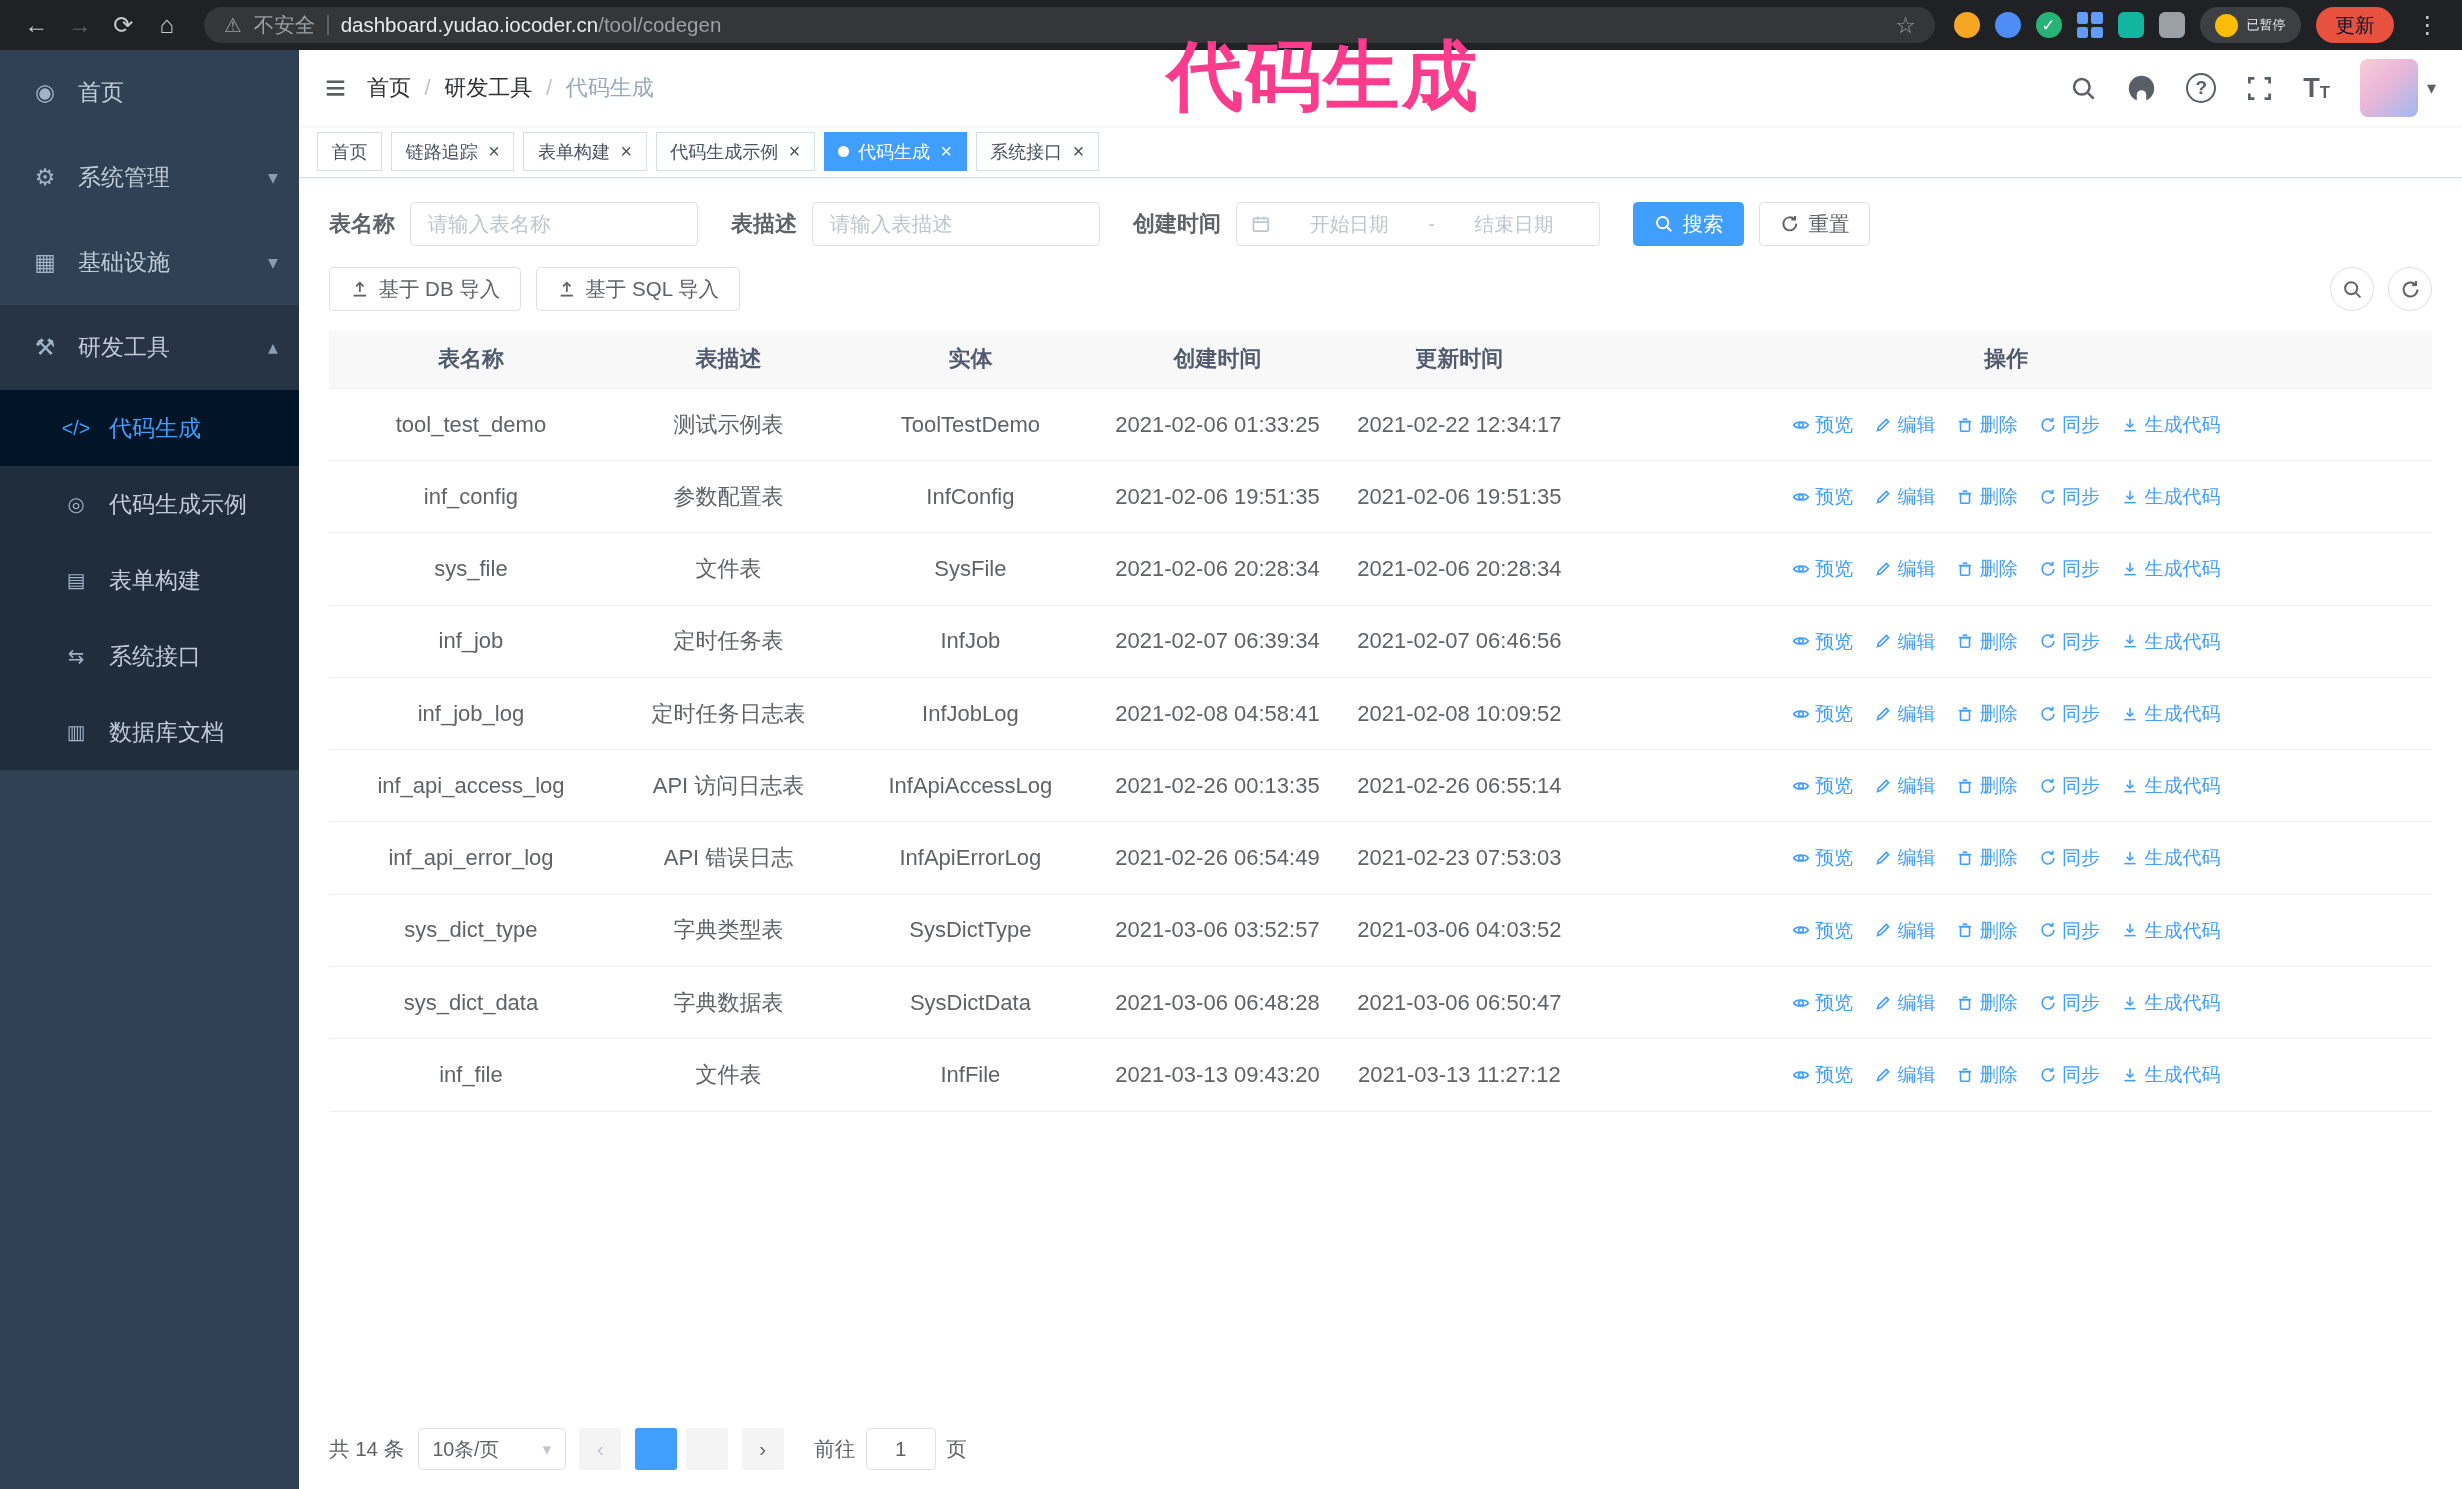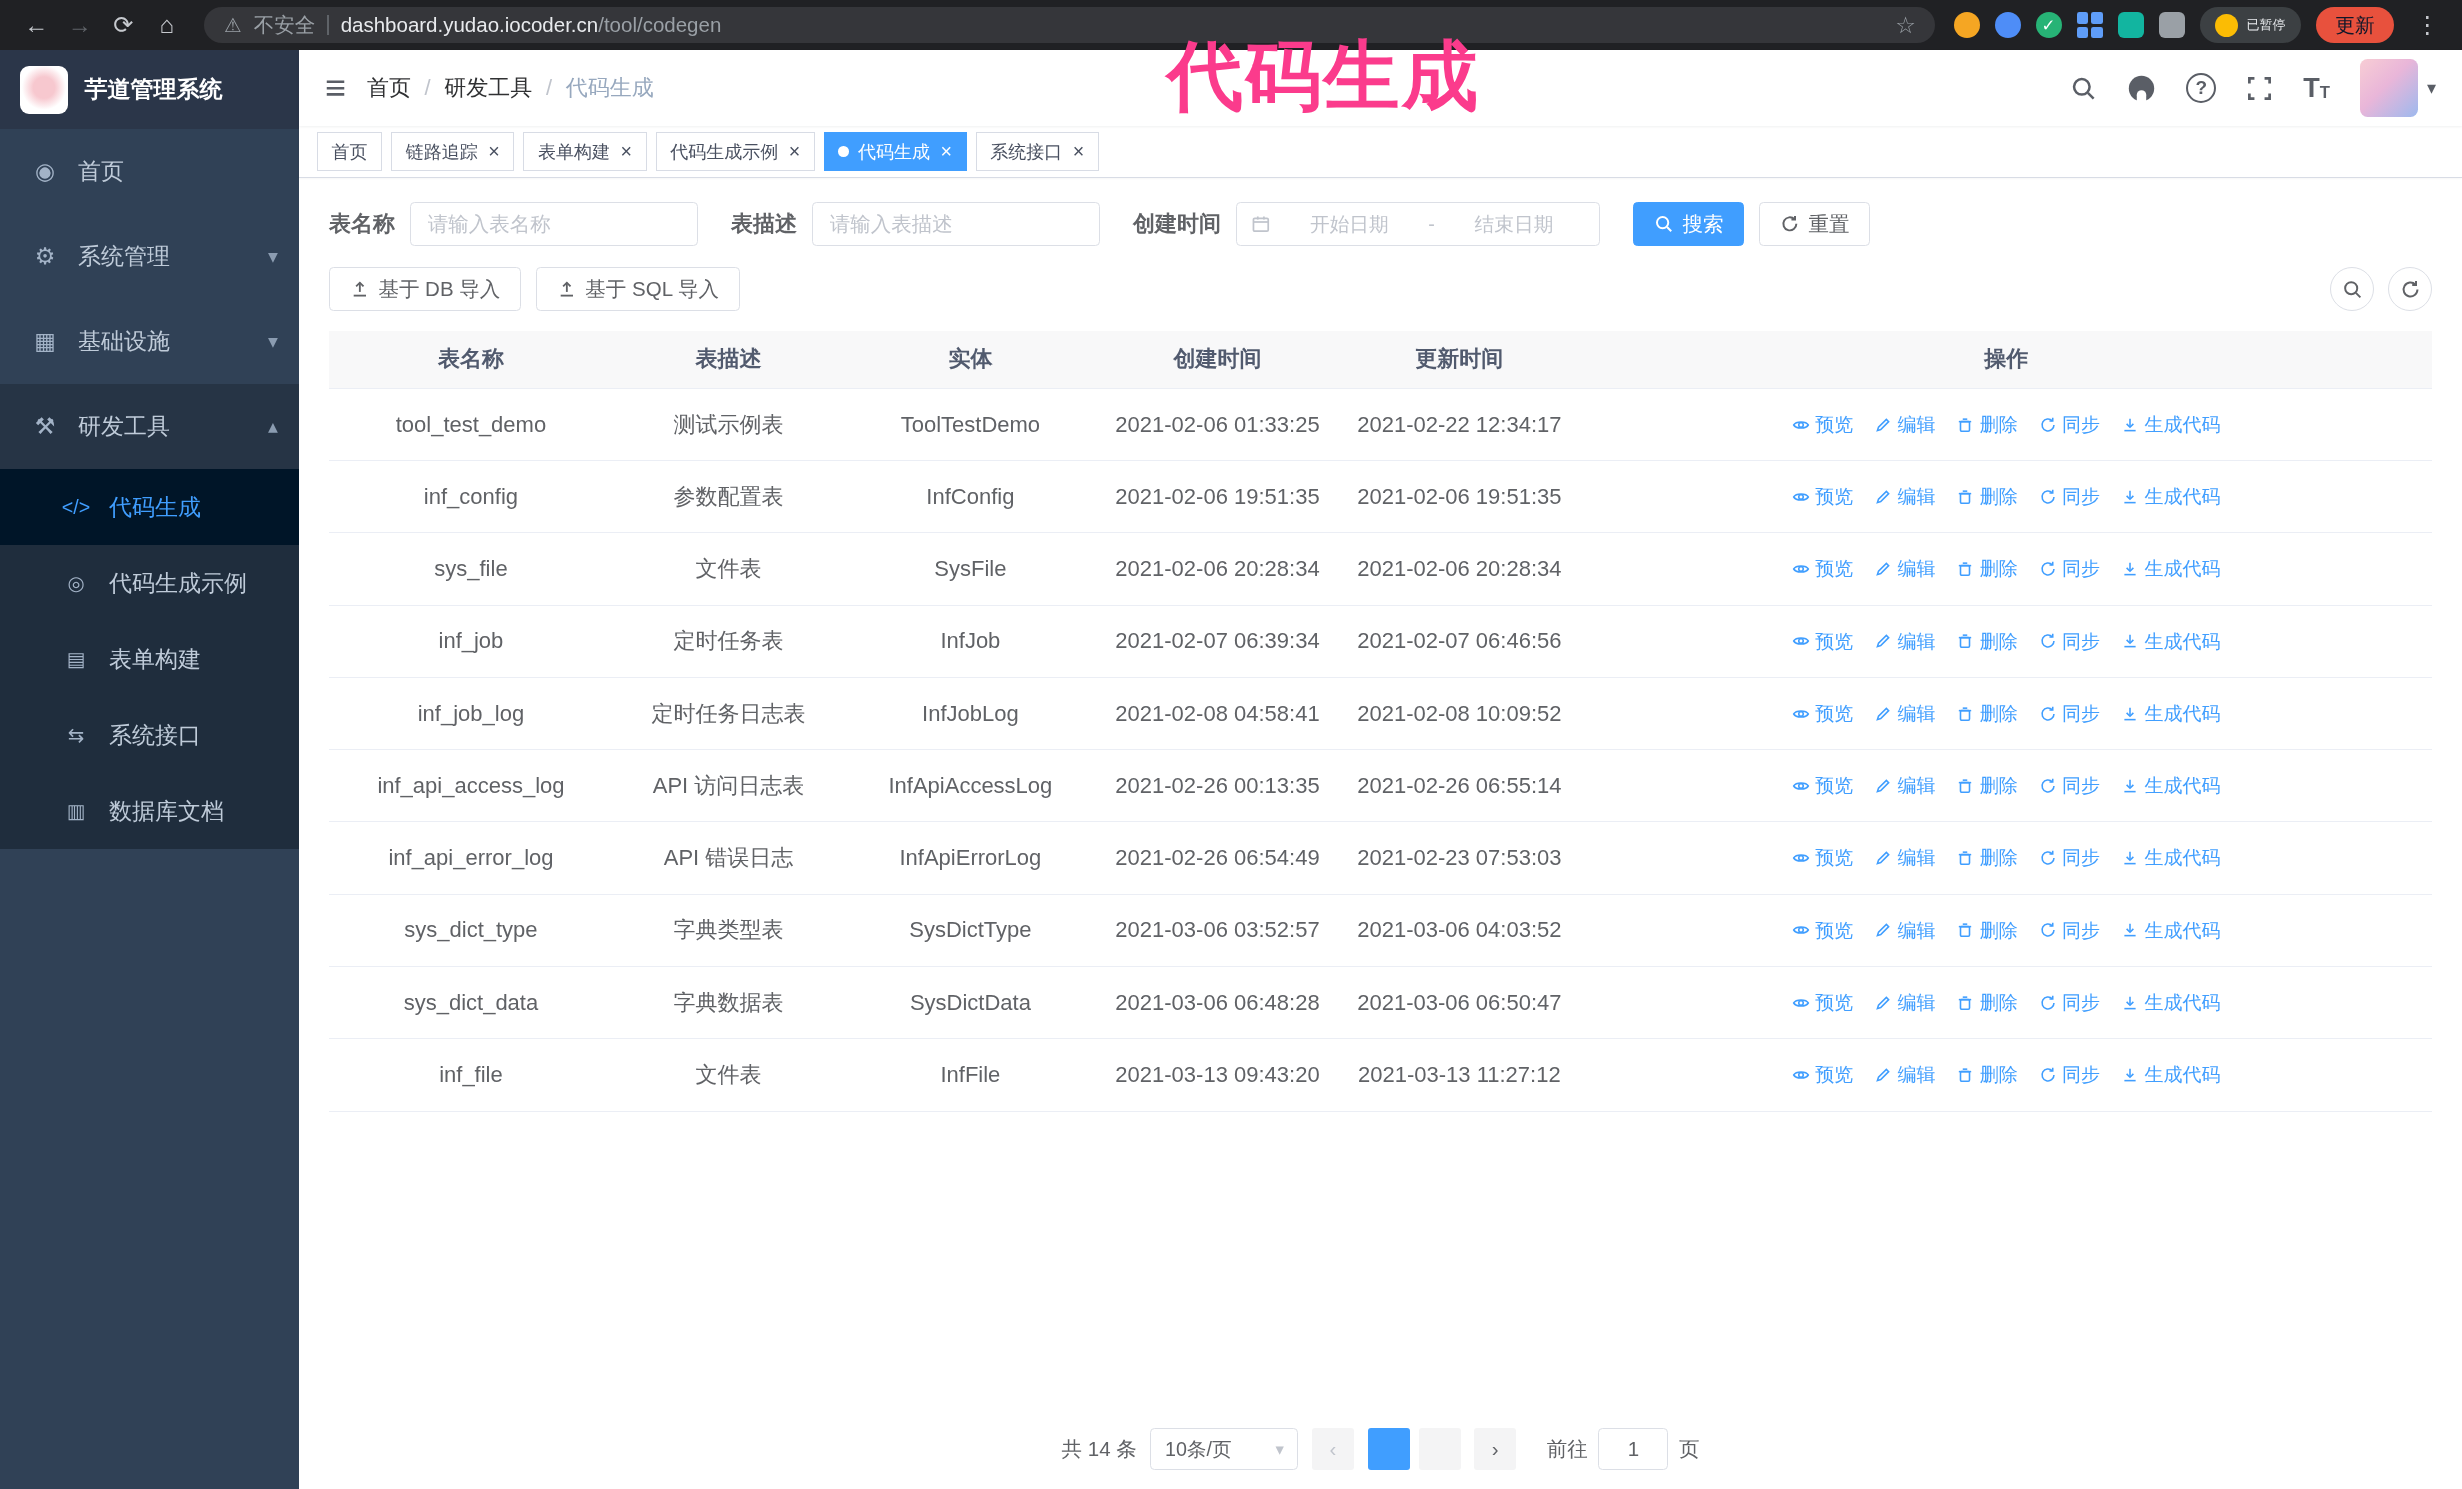--- a/index.html
+++ b/index.html
@@ -98,21 +98,21 @@
 
   
   table{width:100%;border-collapse:collapse;table-layout:fixed;}
   thead th{background:#f8f8f9;color:#515a6e;font-weight:700;font-size:22px;padding:13.6px 9px;border-bottom:0.8px solid #ebeef5;text-align:center;}
   tbody td{font-size:22px;color:#606266;padding:19.7px 12px;border-bottom:0.8px solid #ebeef5;text-align:center;word-break:break-all;line-height:1.45;vertical-align:middle;}
   .ops{display:flex;justify-content:center;align-items:center;gap:21px;white-space:nowrap;}
   .op-link{color:#409eff;font-size:19px;display:inline-flex;align-items:center;gap:5.3px;cursor:pointer;text-decoration:none;}
   .op-link svg{width:18px;height:18px;}
 
   
-  .pagination{display:flex;align-items:center;justify-content:center;gap:13.6px;margin-top:auto;padding-top:23px;font-size:20.5px;color:#606266;}
+  .pagination{display:flex;align-items:center;justify-content:flex-start;gap:13.6px;margin-top:auto;padding-top:23px;font-size:20.5px;color:#606266;}
   .page-size{width:148px;height:42px;border:0.8px solid #dcdfe6;border-radius:4.5px;display:flex;align-items:center;justify-content:space-between;padding:0 13.6px;font-size:19.7px;color:#606266;cursor:pointer;}
   .ps-caret{color:#c0c4cc;font-size:16.7px;}
   .page-list{display:flex;gap:9px;}
   .page-btn{min-width:42px;height:42px;border:none;border-radius:3px;background:#f4f4f5;color:#606266;display:flex;align-items:center;justify-content:center;font-size:20.5px;cursor:pointer;}
   .page-btn.active{background:#409eff;color:#fff;}
   .page-btn.prev{color:#c0c4cc;}
   .goto{display:flex;align-items:center;gap:10.6px;margin-left:17px;}
   .goto-input{width:70px;height:42px;border:0.8px solid #dcdfe6;border-radius:4.5px;text-align:center;font-size:20.5px;color:#606266;outline:none;}
 
   
@@ -150,24 +150,20 @@
       <span>已暂停</span>
     </div>
     <div class="update-btn">更新</div>
     <span class="menu-dots">⋮</span>
   </div>
 </div>
 
 <div class="app">
 
   <aside class="sidebar">
-    <div class="logo-row">
-      <span class="logo-img"></span>
-      <span class="logo-title">芋道管理系统</span>
-    </div>
     <ul class="menu">
         <li class="menu-item">
     <span class="mi-icon">◉</span>
     <span class="mi-label">首页</span>
 
   </li>
         <li class="menu-item">
     <span class="mi-icon">⚙</span>
     <span class="mi-label">系统管理</span>
     <span class="chev">▾</span>

